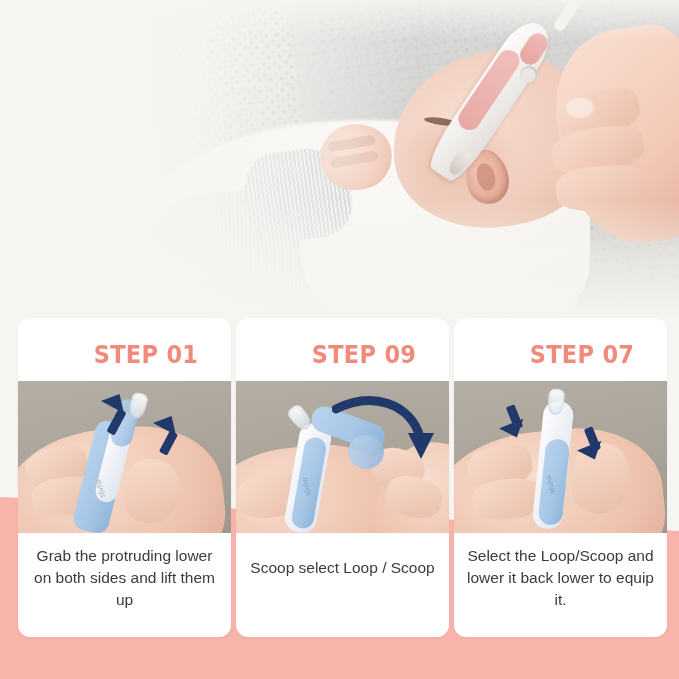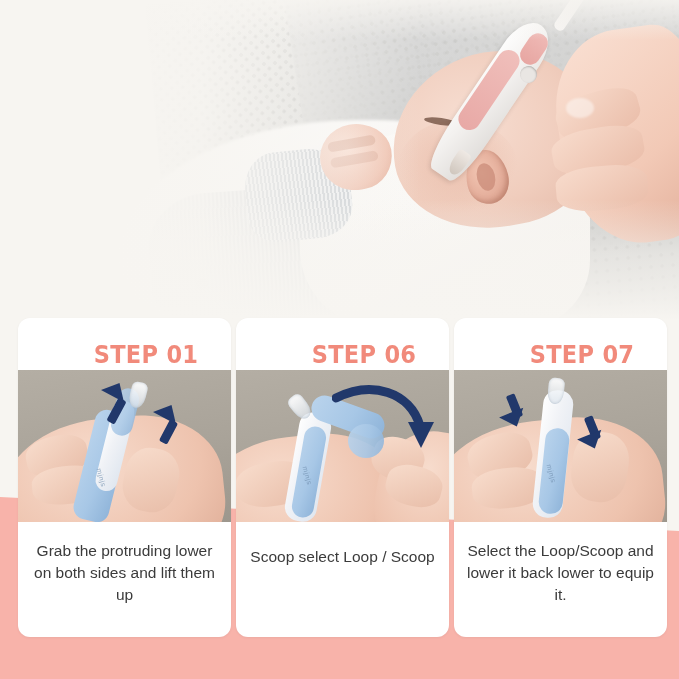--- a/index.html
+++ b/index.html
@@ -189,21 +189,21 @@
     position:absolute; top:0; width:213px; height:319px;
     background:#FFFFFF; border-radius:12px; overflow:hidden;
     box-shadow:0 1px 3px rgba(0,0,0,.05);
     display:flex; flex-direction:column;
   }
   .card.c1 { left:18px; }
   .card.c2 { left:236px; }
   .card.c3 { left:454px; }
 
   .step-label {
-    height:52px; line-height:74px; text-align:center;
+    height:63px; line-height:74px; text-align:center;
     color:#F18A7B; font-weight:bold; font-size:25px; letter-spacing:.3px;
     font-family:"DejaVu Sans", sans-serif; font-stretch:condensed;padding-left:43px;
   }
 
   .photo {
     position:relative; width:213px; height:152px; overflow:hidden;
     background:linear-gradient(170deg,#b4aea4 0%,#a9a399 55%,#9d978d 100%);
   }
   .photo .hand-base {
     position:absolute; left:-14px; bottom:-46px; width:220px; height:150px;
@@ -327,21 +327,21 @@
           <div class="arw-shaft" style="left:146px; top:50px; width:9px; height:24px; transform:rotate(28deg);"></div>
           <div class="arw-head" style="left:137px; top:34px; transform:rotate(28deg);"></div>
         </div>
       </div>
       <div class="caption">
         <span>Grab the protruding lower on both sides and lift them up</span>
       </div>
     </div>
 
     <div class="card c2">
-      <div class="step-label">STEP 06</div>
+      <div class="step-label">STEP 09</div>
       <div class="photo">
         <div class="hand-base" style="left:-34px; bottom:-54px; width:200px; height:140px;"></div>
         <div class="knuckle" style="left:0px; top:92px; width:74px; height:44px; transform:rotate(-8deg);"></div>
         <div class="hand-base" style="left:140px; bottom:-40px; width:120px; height:130px; transform:rotate(10deg);"></div>
         <div class="knuckle" style="left:136px; top:68px; width:52px; height:42px; transform:rotate(18deg);"></div>
         <div class="knuckle" style="left:150px; top:96px; width:56px; height:40px; transform:rotate(14deg);"></div>
         <div class="device" style="left:56px; top:42px; width:32px; height:110px; transform:rotate(10deg);"></div>
         <div class="device-blue" style="left:62px; top:56px; width:22px; height:92px; transform:rotate(10deg);"></div>
         <div class="device-blue" style="left:74px; top:34px; width:76px; height:26px; border-radius:14px; transform:rotate(20deg);"></div>
         <div class="device-blue" style="left:112px; top:54px; width:36px; height:34px; border-radius:50%; opacity:.9;"></div>

